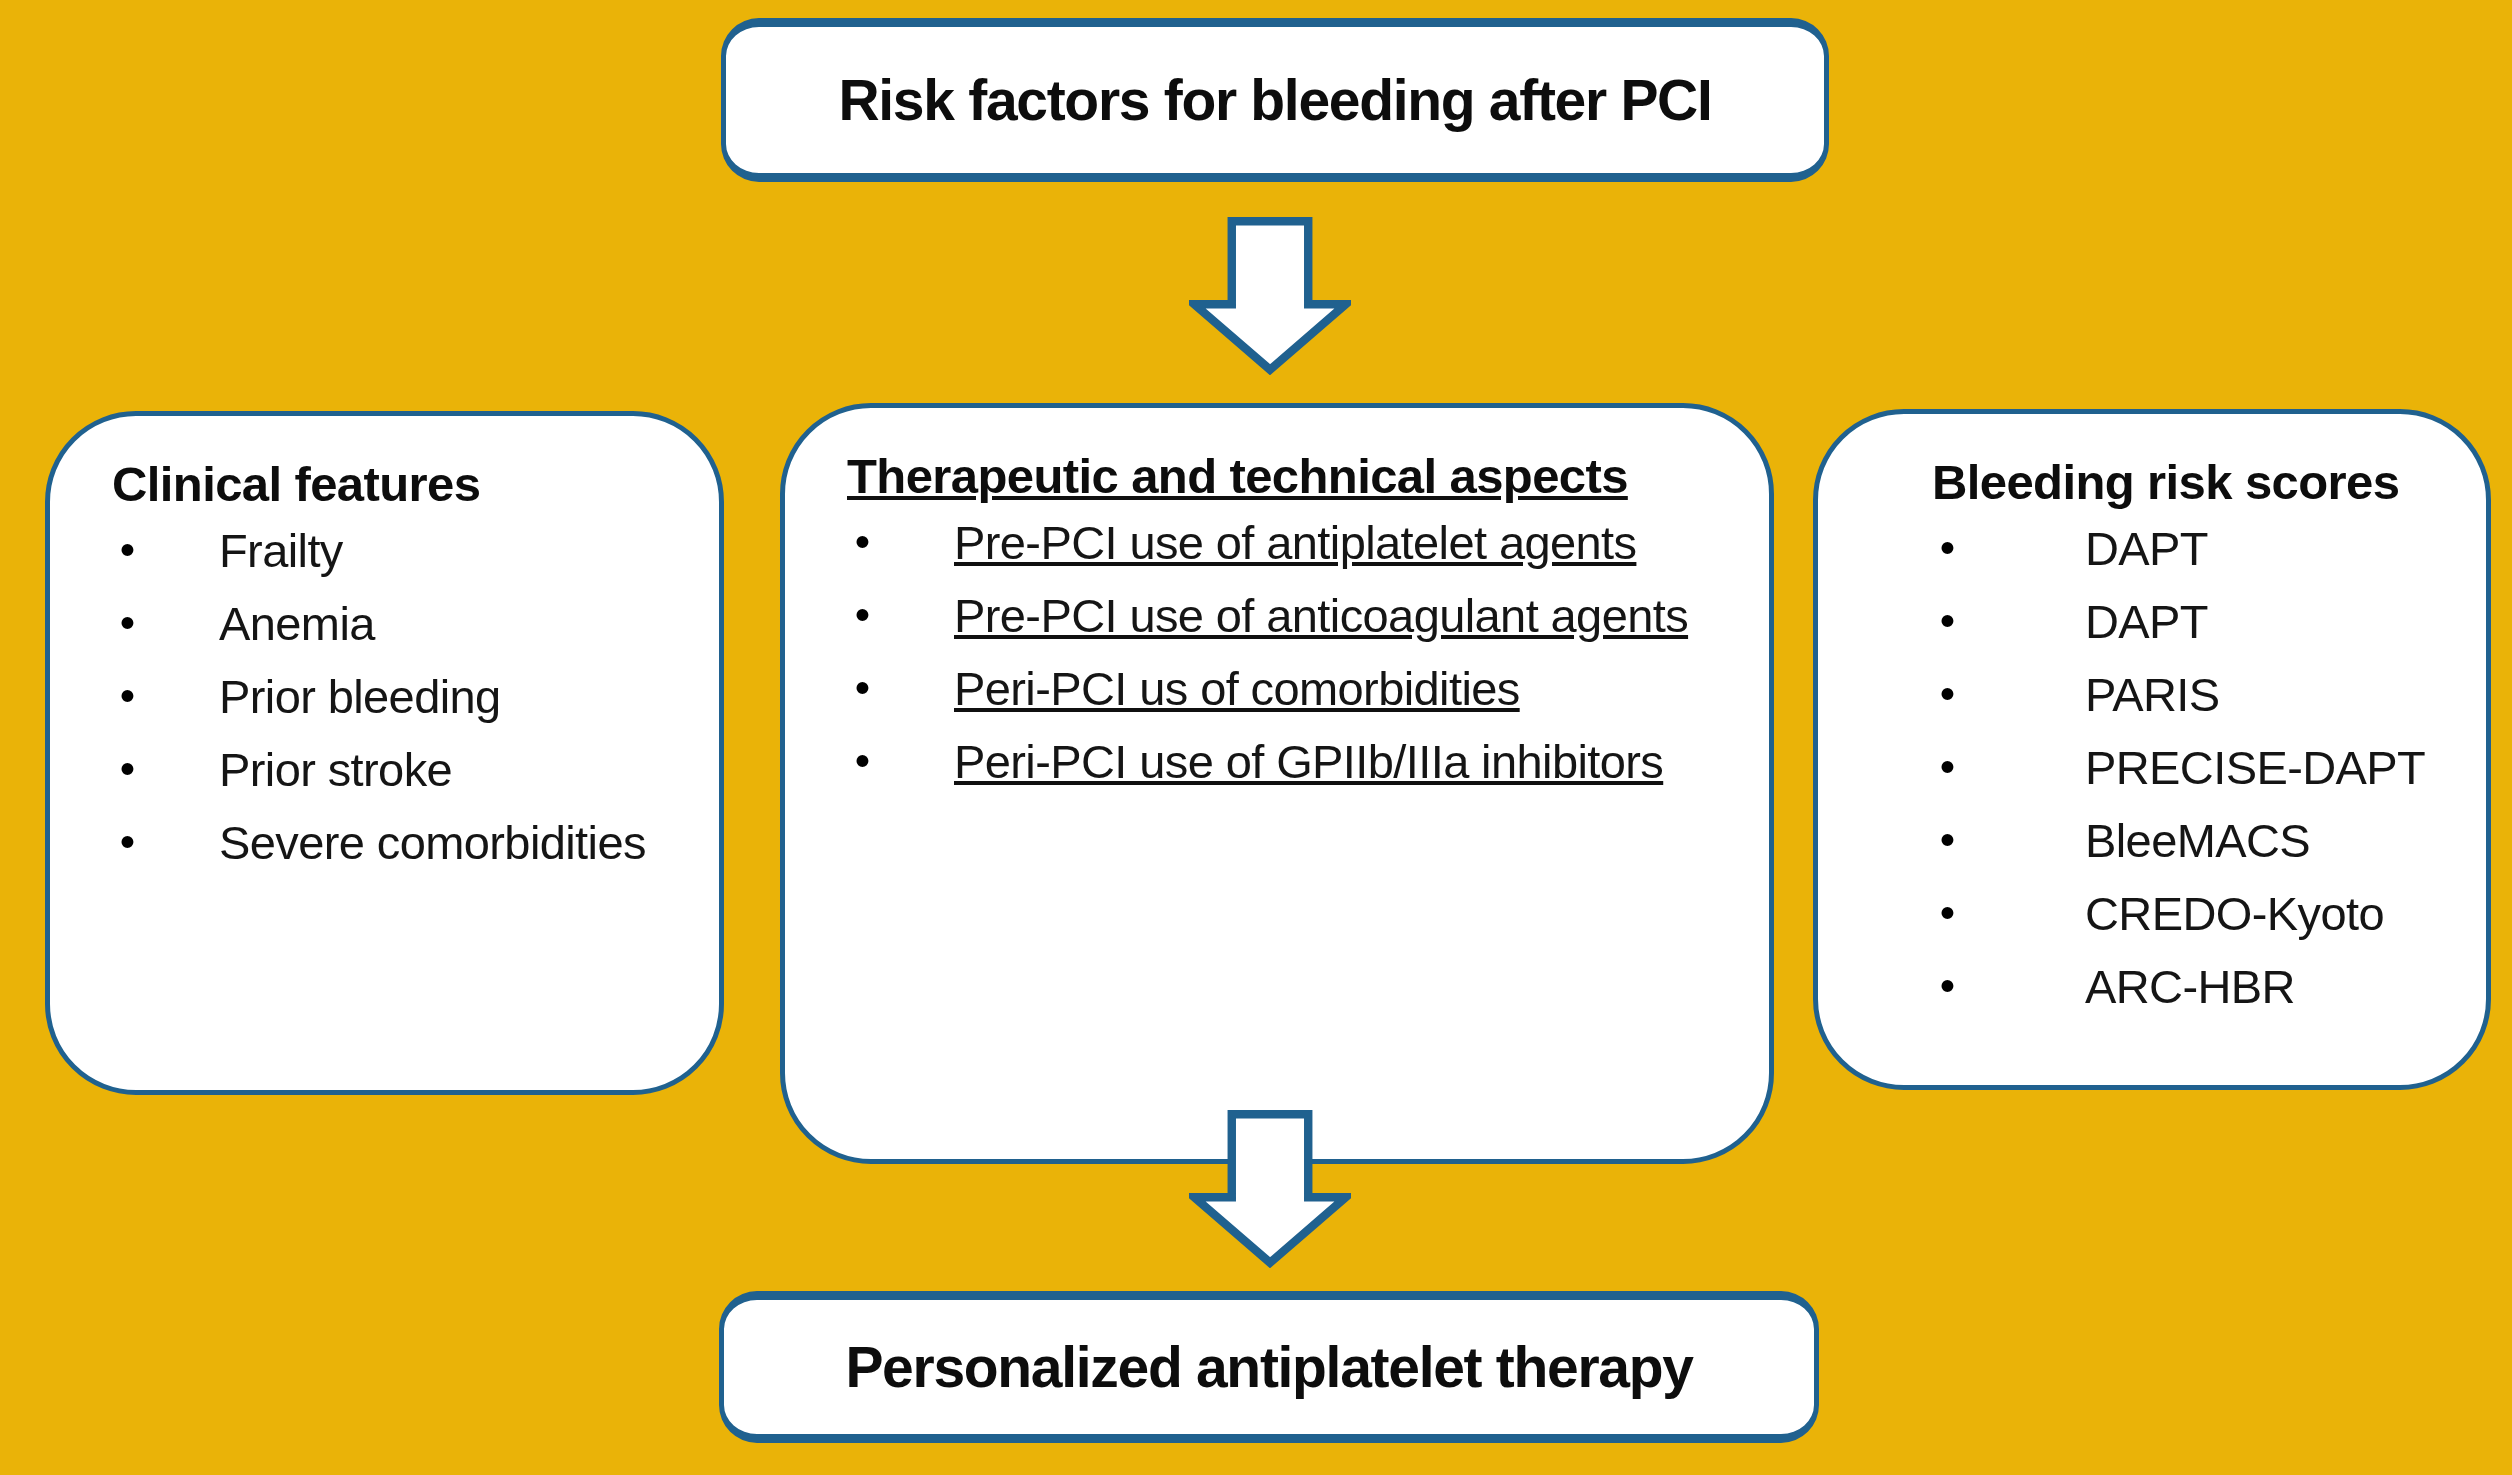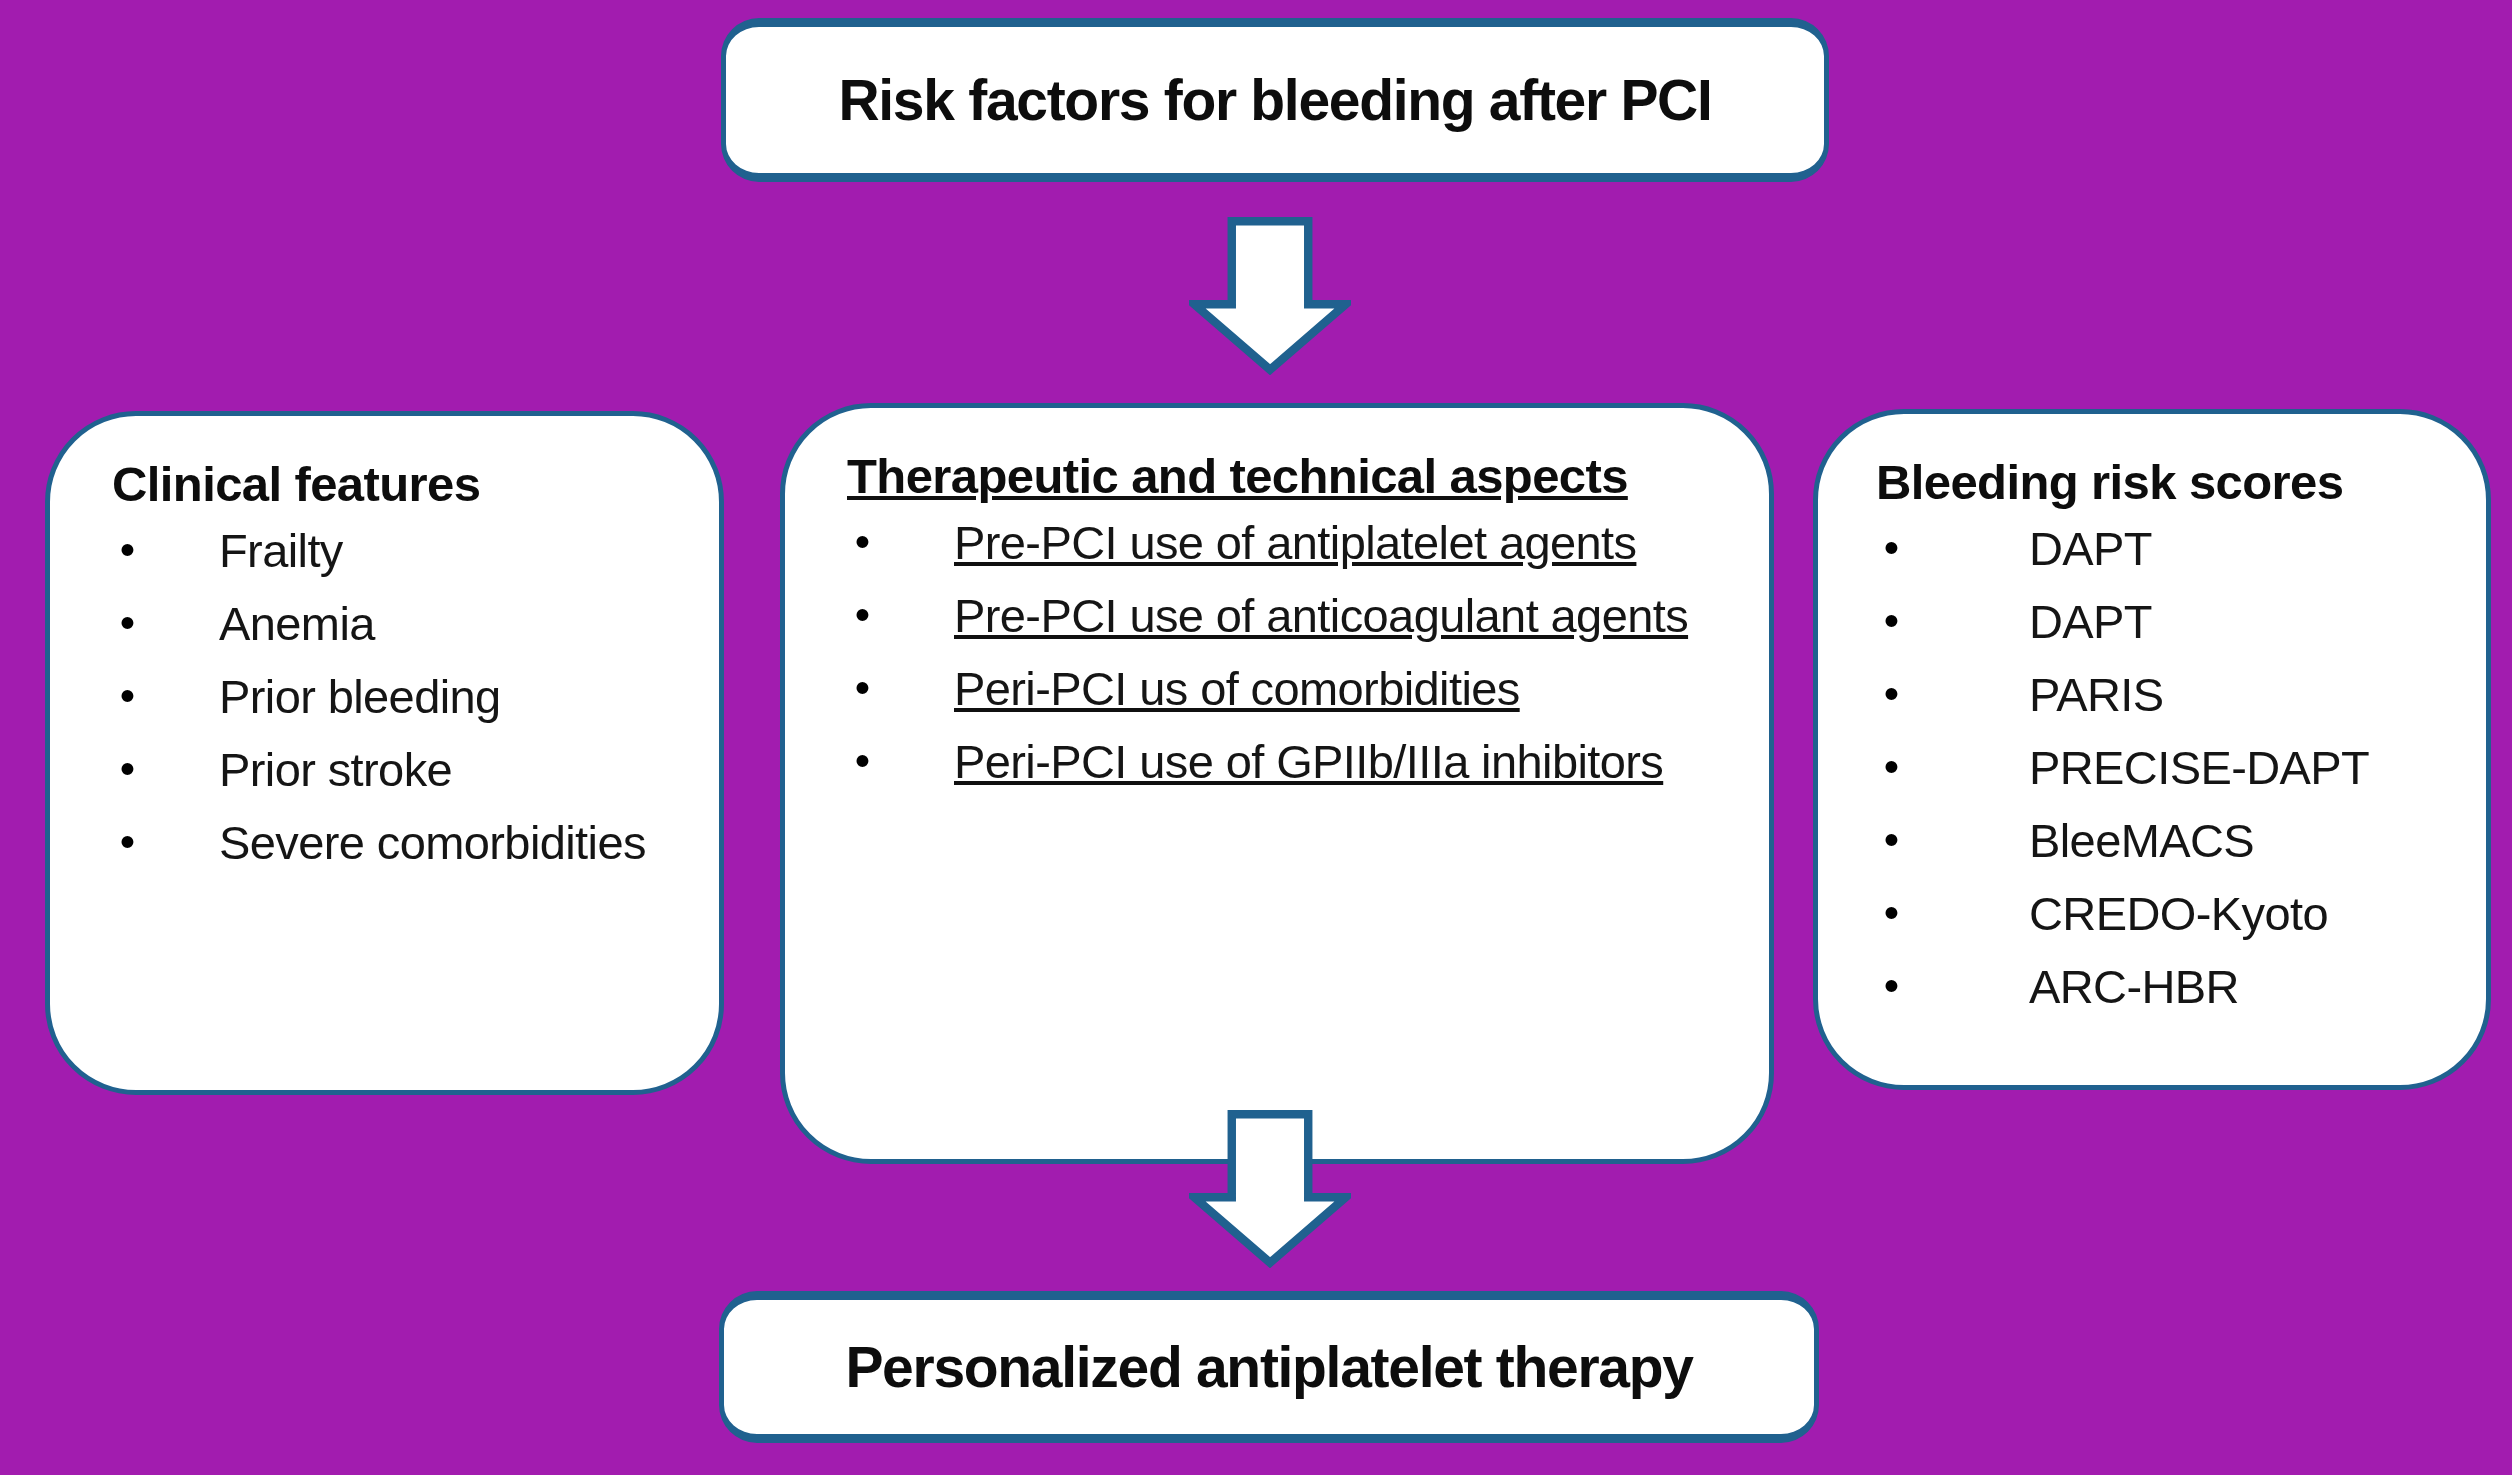--- a/index.html
+++ b/index.html
@@ -1,20 +1,20 @@
 <!DOCTYPE html>
 <html style="font-size:10.4px"><head>
 <meta charset="utf-8">
 <style>
   html, body { margin: 0; padding: 0; background: #ffffff; }
   .canvas {
     position: relative;
     width: 2512px;
     height: 1475px;
-    background: #a21caf;
+    background: #eab308;
     font-family: "Liberation Sans", sans-serif;
     color: #101010;
   }
   .box {
     position: absolute;
     background: #ffffff;
     border: 5.8px solid #20618f;
     box-sizing: border-box;
   }
   .banner {
@@ -35,21 +35,21 @@
   .title-box   { left: 721px; top: 18px;   width: 1108px; height: 164px; }
   .outcome-box { left: 719px; top: 1291px; width: 1100px; height: 152px; }
 
   .content-box {
     border-width: 5.2px;
     border-radius: 91px;
     padding: 40px 26px 26px 62px;
   }
   .clinical-box    { left: 45px;   top: 411px; width: 679px; height: 684px; }
   .therapeutic-box { left: 780px; top: 403px; width: 994px; height: 761px; text-decoration: underline; }
-  .scores-box      { left: 1813px; top: 409px; width: 678px; height: 681px; padding-left: 58px; }
+  .scores-box      { left: 1813px; top: 409px; width: 678px; height: 681px; padding-left: 114px; }
 
   .content-box h3 {
     margin: 0 0 2px 0;
     font-size: 49px;
     font-weight: 700;
     color: #0d0d0d;
     letter-spacing: -0.6px;
   }
   .content-box ul {
     list-style: none;

